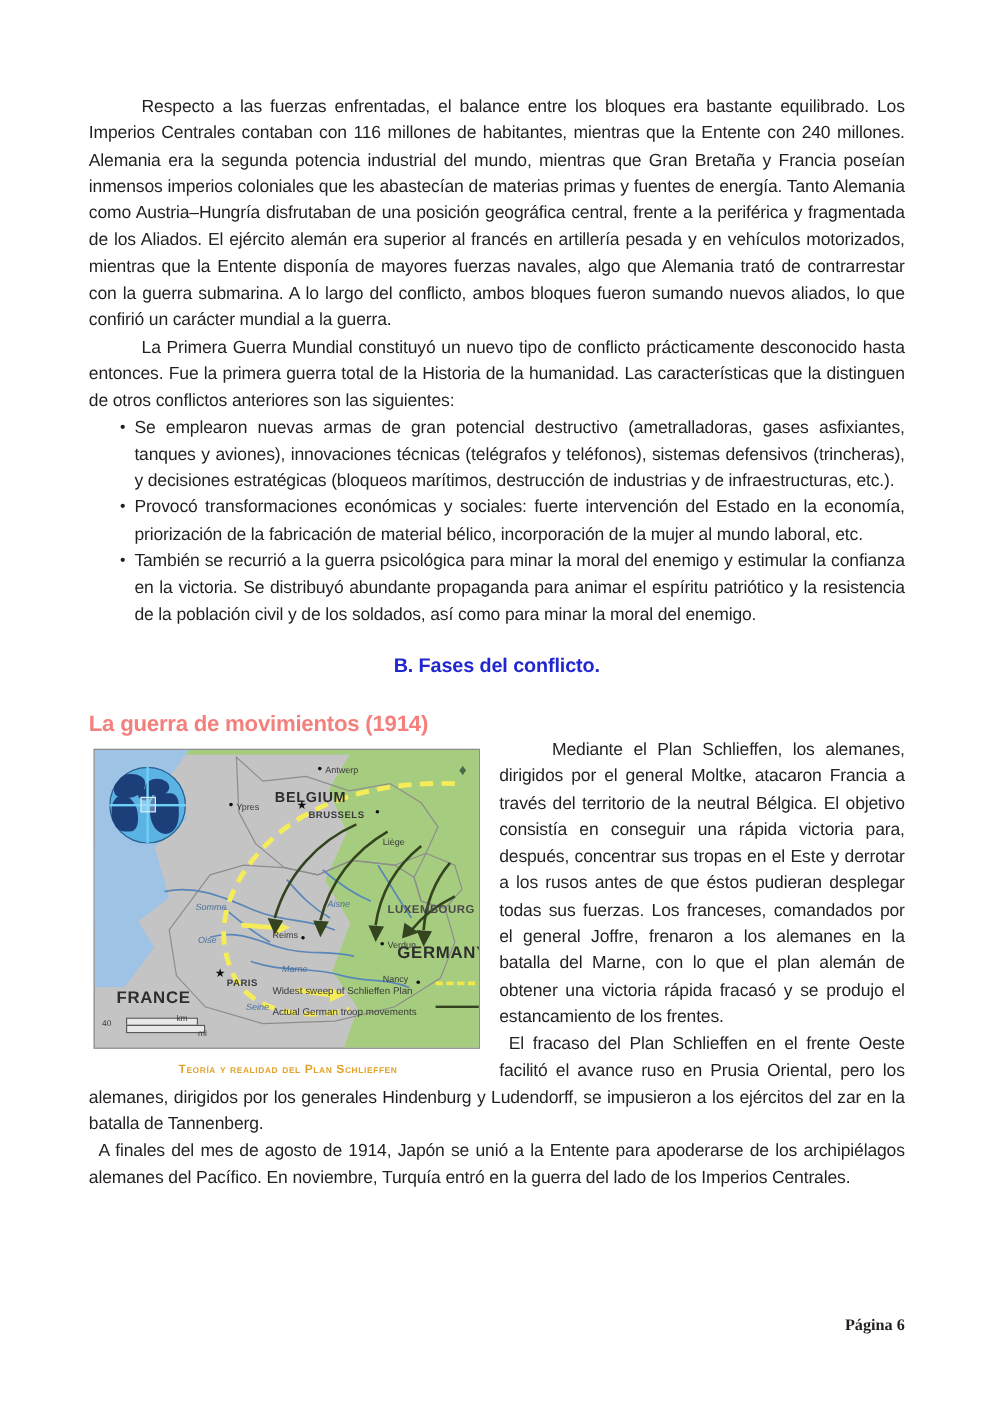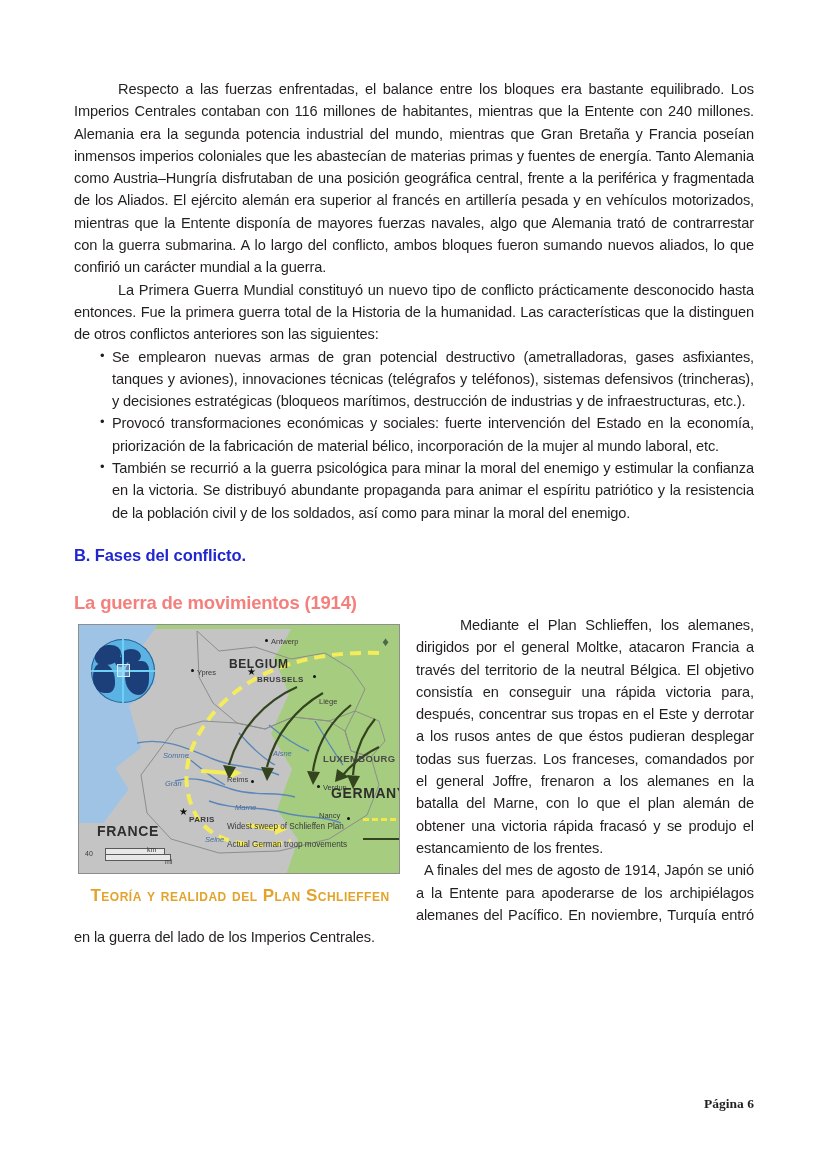--- a/index.html
+++ b/index.html
@@ -63,21 +63,21 @@
     position: absolute;
     left: 0;
     top: -1px;
     font-size: 13px;
     color: #231f20;
   }
 
   
   .h-section {
     margin: 22px 0 0 0;
-    text-align: left;
+    text-align: center;
     font-size: 16.5px;
     font-weight: bold;
     color: #2027cf;
     letter-spacing: -0.1px;
   }
   .h-sub {
     margin: 27px 0 0 0;
     font-size: 18.5px;
     font-weight: bold;
     color: #f4807d;
@@ -222,21 +222,21 @@
     right: -7px; top: -5px;
     border-left: 8px solid #f2e84a;
     border-top: 4.5px solid transparent;
     border-bottom: 4.5px solid transparent;
   }
 
   .fig-caption {
     margin-top: 12px;
     text-align: center;
     color: #e3a32a;
-    font-size: 17px;
+    font-size: 10px;
     font-weight: bold;
     font-variant: small-caps;
     letter-spacing: 0.5px;
   }
 
   
   .footer {
     position: absolute;
     right: 74px;
     top: 1096px;
@@ -353,21 +353,21 @@
           <span class="dot" style="left:238px; top:160px;"></span>
           <span class="lbl city" style="left:244px; top:158px;">Verdun</span>
 
           <span class="dot" style="left:268px; top:192px;"></span>
           <span class="lbl city" style="left:240px; top:186px;">Nancy</span>
 
           <span class="star" style="left:100px; top:182px;">★</span>
           <span class="lbl capital" style="left:110px; top:190px;">PARIS</span>
 
           <span class="lbl river" style="left:84px; top:126px;">Somme</span>
-          <span class="lbl river" style="left:86px; top:154px;">Gran</span>
+          <span class="lbl river" style="left:86px; top:154px;">Oise</span>
           <span class="lbl river" style="left:156px; top:124px;margin-left:38px;">Aisne</span>
           <span class="lbl river" style="left:156px; top:178px;">Marne</span>
           <span class="lbl river" style="left:126px; top:210px;">Seine</span>
 
           <div class="legendrow" style="left:148px; bottom:40px; width:164px;">
             <span class="lbl legend" style="position:static;">Widest sweep of Schlieffen Plan</span>
             <span class="sw-dash" style="left:136px; top:3px; width:42px;"></span>
           </div>
           <div class="legendrow" style="left:148px; bottom:22px; width:164px;">
             <span class="lbl legend" style="position:static;">Actual German troop movements</span>
@@ -380,19 +380,20 @@
             <span class="lbl scale" style="left:-20px; top:2px;">40</span>
             <span class="lbl scale" style="left:42px; top:-2px;">km</span>
             <span class="lbl scale" style="left:60px; top:10px;">mi</span>
           </div>
         </div>
 
         <div class="fig-caption">Teoría y realidad del Plan Schlieffen</div>
       </div>
 
       <p class="body indent">Mediante el Plan Schlieffen, los alemanes, dirigidos por el general Moltke, atacaron Francia a través del territorio de la neutral Bélgica. El objetivo consistía en conseguir una rápida victoria para, después, concentrar sus tropas en el Este y derrotar a los rusos antes de que éstos pudieran desplegar todas sus fuerzas. Los franceses, comandados por el general Joffre, frenaron a los alemanes en la batalla del Marne, con lo que el plan alemán de obtener una victoria rápida fracasó y se produjo el estancamiento de los frentes.</p>
+      <p class="body" style="text-indent:8px;">El fracaso del Plan Schlieffen en el frente Oeste facilitó el avance ruso en Prusia Oriental, pero los alemanes, dirigidos por los generales Hindenburg y Ludendorff, se impusieron a los ejércitos del zar en la batalla de Tannenberg.</p>
       <p class="body" style="text-indent:8px;">A finales del mes de agosto de 1914, Japón se unió a la Entente para apoderarse de los archipiélagos alemanes del Pacífico. En noviembre, Turquía entró en la guerra del lado de los Imperios Centrales.</p>
     </div>
 
   </div>
 
   <div class="footer">Página 6</div>
 </div>
 
 </body></html>

